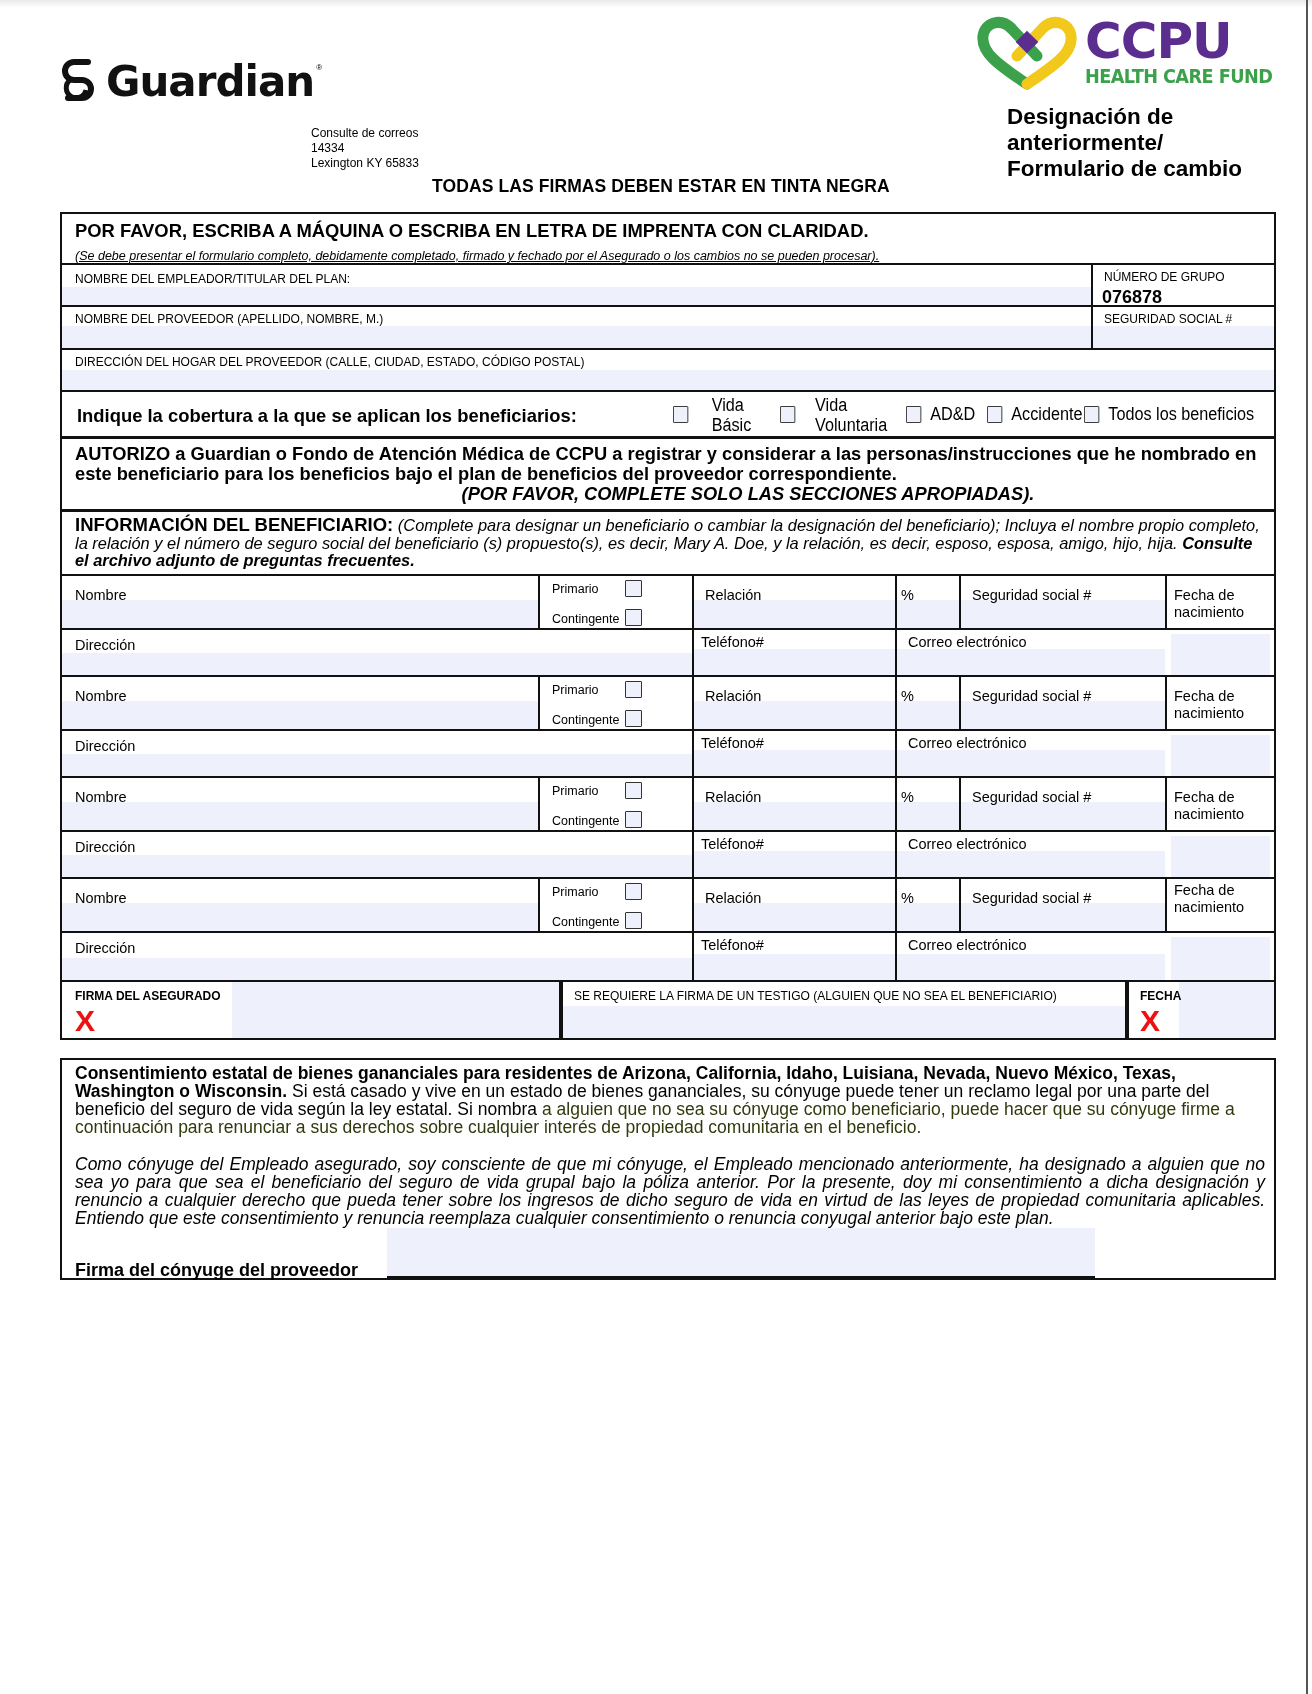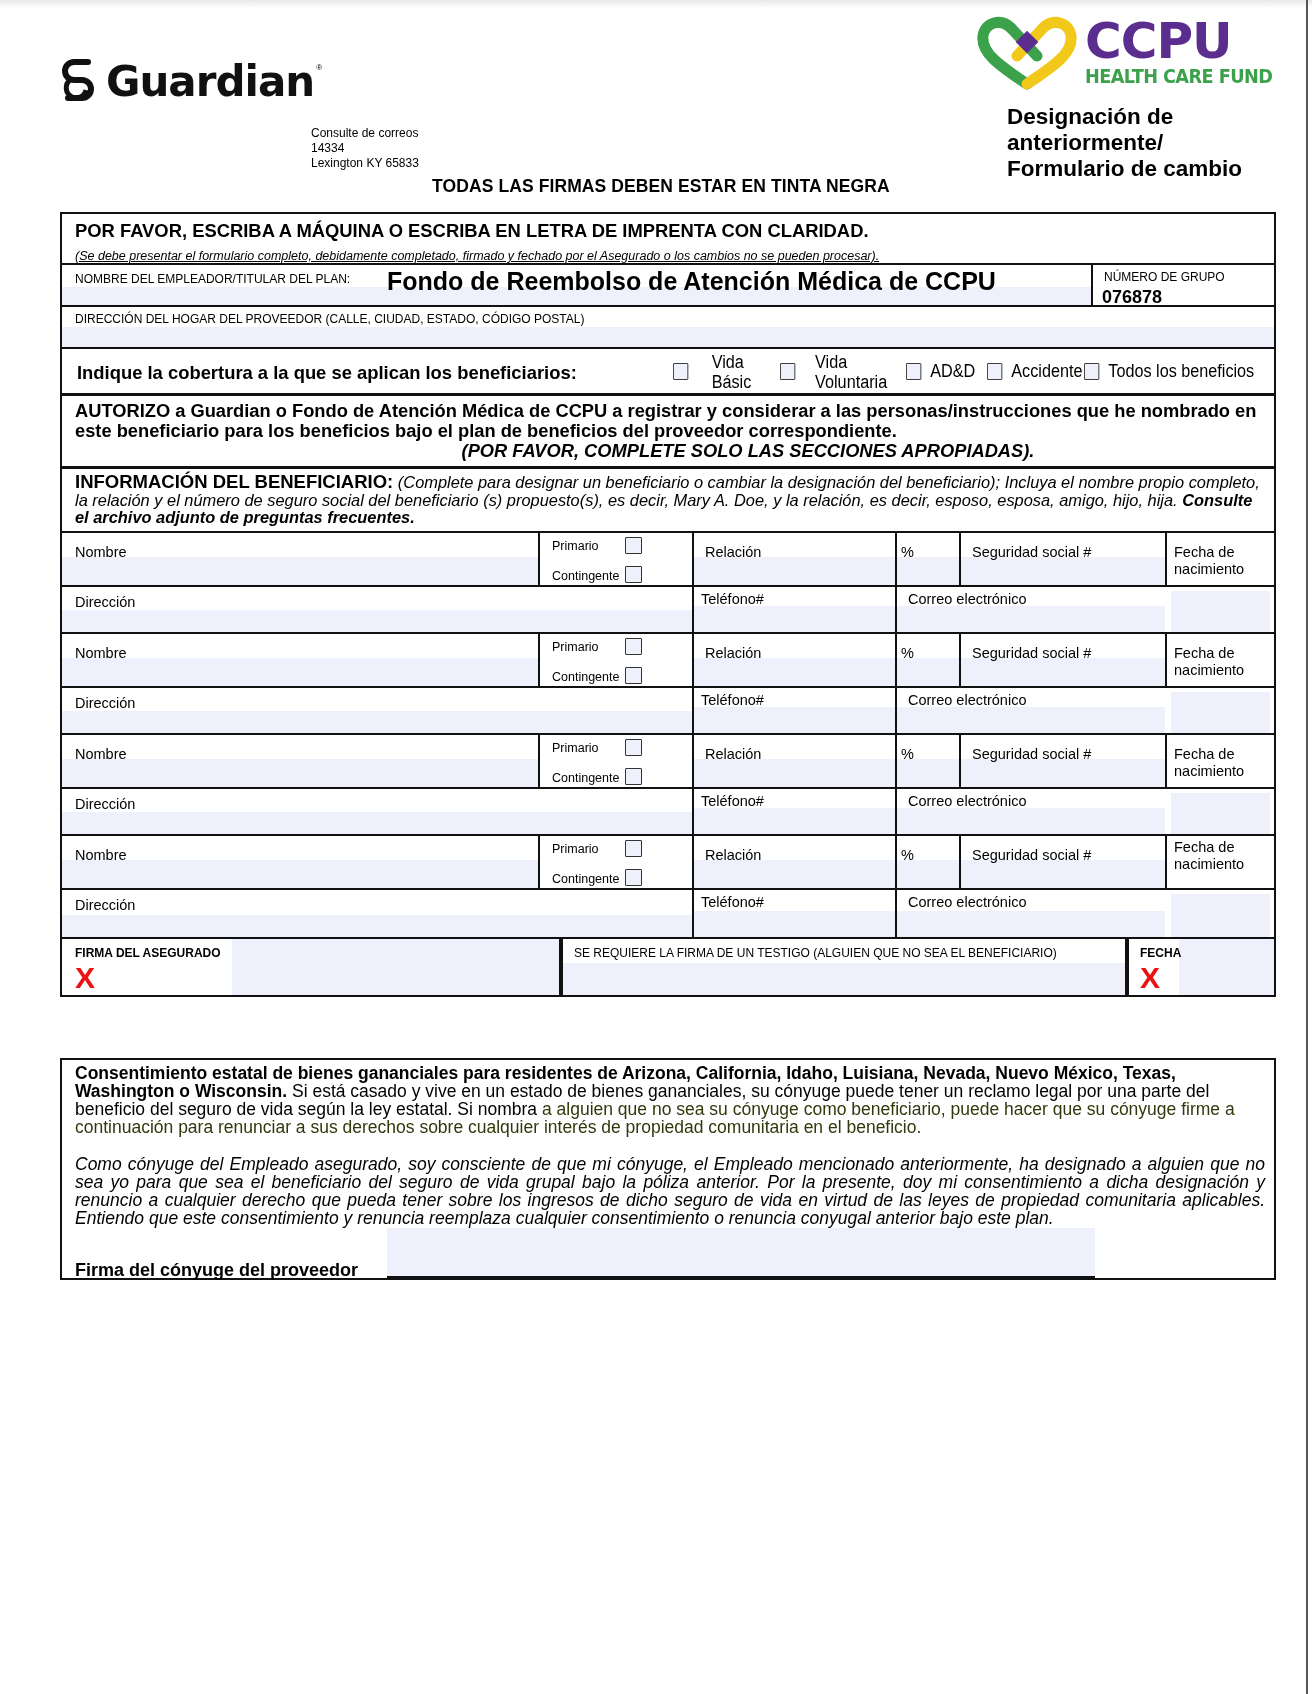--- a/index.html
+++ b/index.html
@@ -118,28 +118,39 @@
 
   <div class="row r-head">
     <div class="h1">POR FAVOR, ESCRIBA A MÁQUINA O ESCRIBA EN LETRA DE IMPRENTA CON CLARIDAD.</div>
     <div class="h2">(Se debe presentar el formulario completo, debidamente completado, firmado y fechado por el Asegurado o los cambios no se pueden procesar).</div>
   </div>
 
   <div class="row" style="height:42px;">
     <div class="cell" style="left:0;width:1029px;">
       <div class="fillbar" style="height:18px;"></div>
       <span class="lbl" style="left:13px;top:7px;">NOMBRE DEL EMPLEADOR/TITULAR DEL PLAN:</span>
-      <span style="position:absolute;left:325px;top:2px;font-size:25px;font-weight:bold;">Fondo de Reembolso de Atención Médica de CCPU</span>
     </div>
     <div class="cell vline" style="left:1029px;right:0;">
       <span class="lbl" style="left:11px;top:5px;">NÚMERO DE GRUPO</span>
       <span style="position:absolute;left:9px;top:22px;font-size:18px;font-weight:bold;">076878</span>
     </div>
   </div>
 
+  <div class="row" style="height:43px;">
+    <div class="cell" style="left:0;width:1029px;">
+      <div class="fillbar" style="height:22px;"></div>
+      <span class="lbl" style="left:13px;top:5px;">NOMBRE DEL PROVEEDOR (APELLIDO, NOMBRE, M.)</span>
+      <span style="position:absolute;left:13px;top:22px;font-size:14px;"></span>
+    </div>
+    <div class="cell vline" style="left:1029px;right:0;">
+      <div class="fillbar" style="height:22px;"></div>
+      <span class="lbl" style="left:11px;top:5px;">SEGURIDAD SOCIAL #</span>
+      <span style="position:absolute;left:11px;top:22px;font-size:14px;"></span>
+    </div>
+  </div>
 
   <div class="row" style="height:42px;">
     <div class="fillbar" style="height:20px;"></div>
     <span class="lbl" style="left:13px;top:5px;">DIRECCIÓN DEL HOGAR DEL PROVEEDOR (CALLE, CIUDAD, ESTADO, CÓDIGO POSTAL)</span>
     <span style="position:absolute;left:13px;top:22px;font-size:14px;"></span>
   </div>
 
   <div class="row cov" style="border-bottom-width:3px;">
     <span class="q">Indique la cobertura a la que se aplican los beneficiarios:</span>
     <label class="covopt" style="left:611px;">

